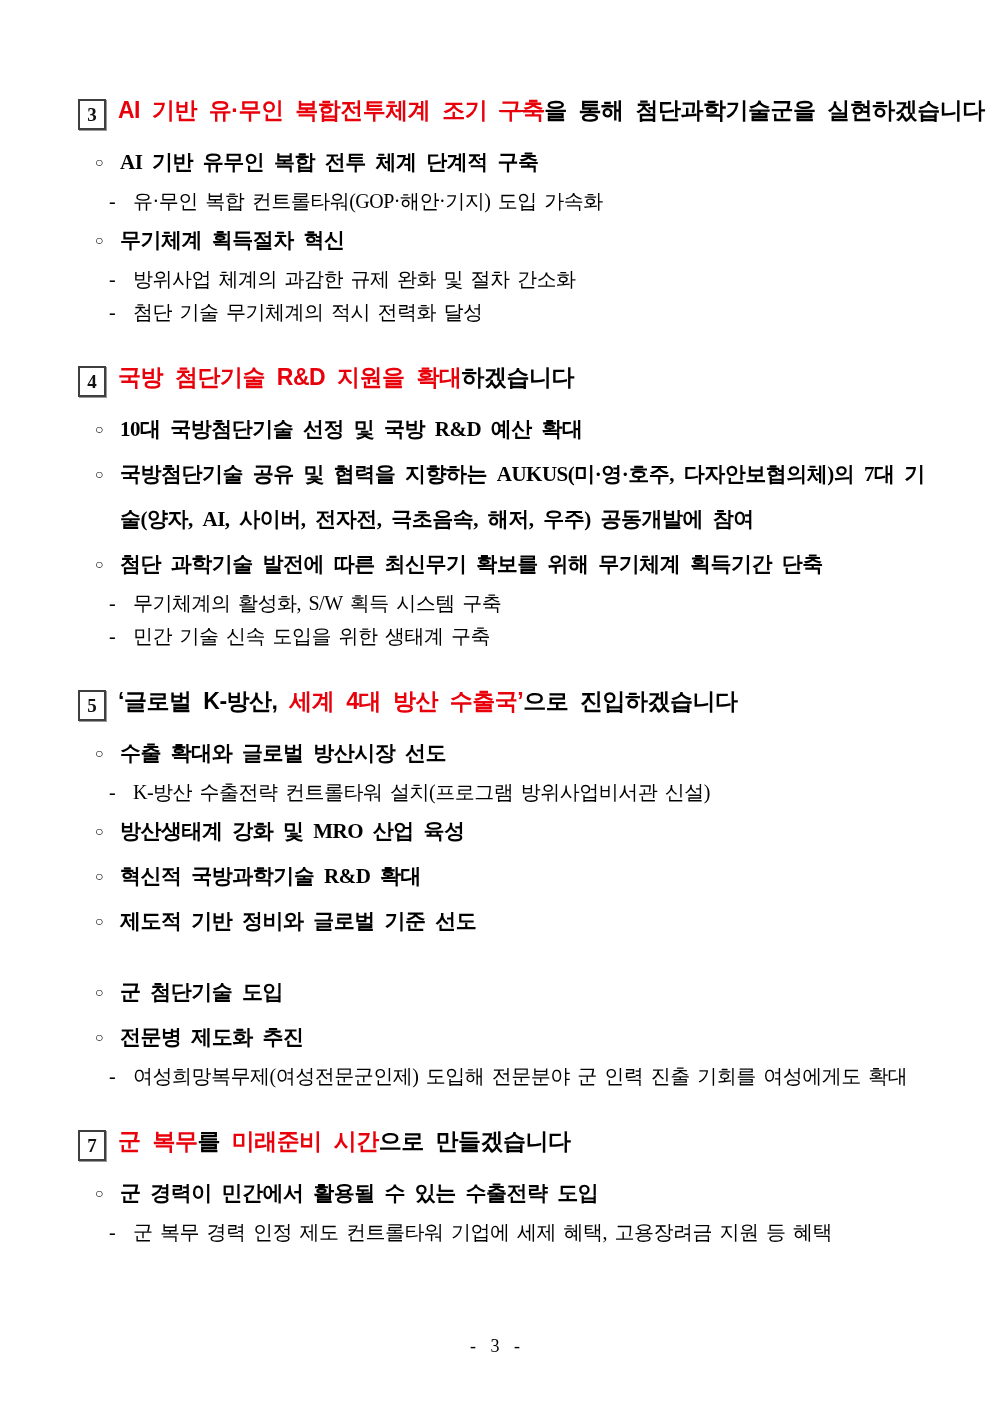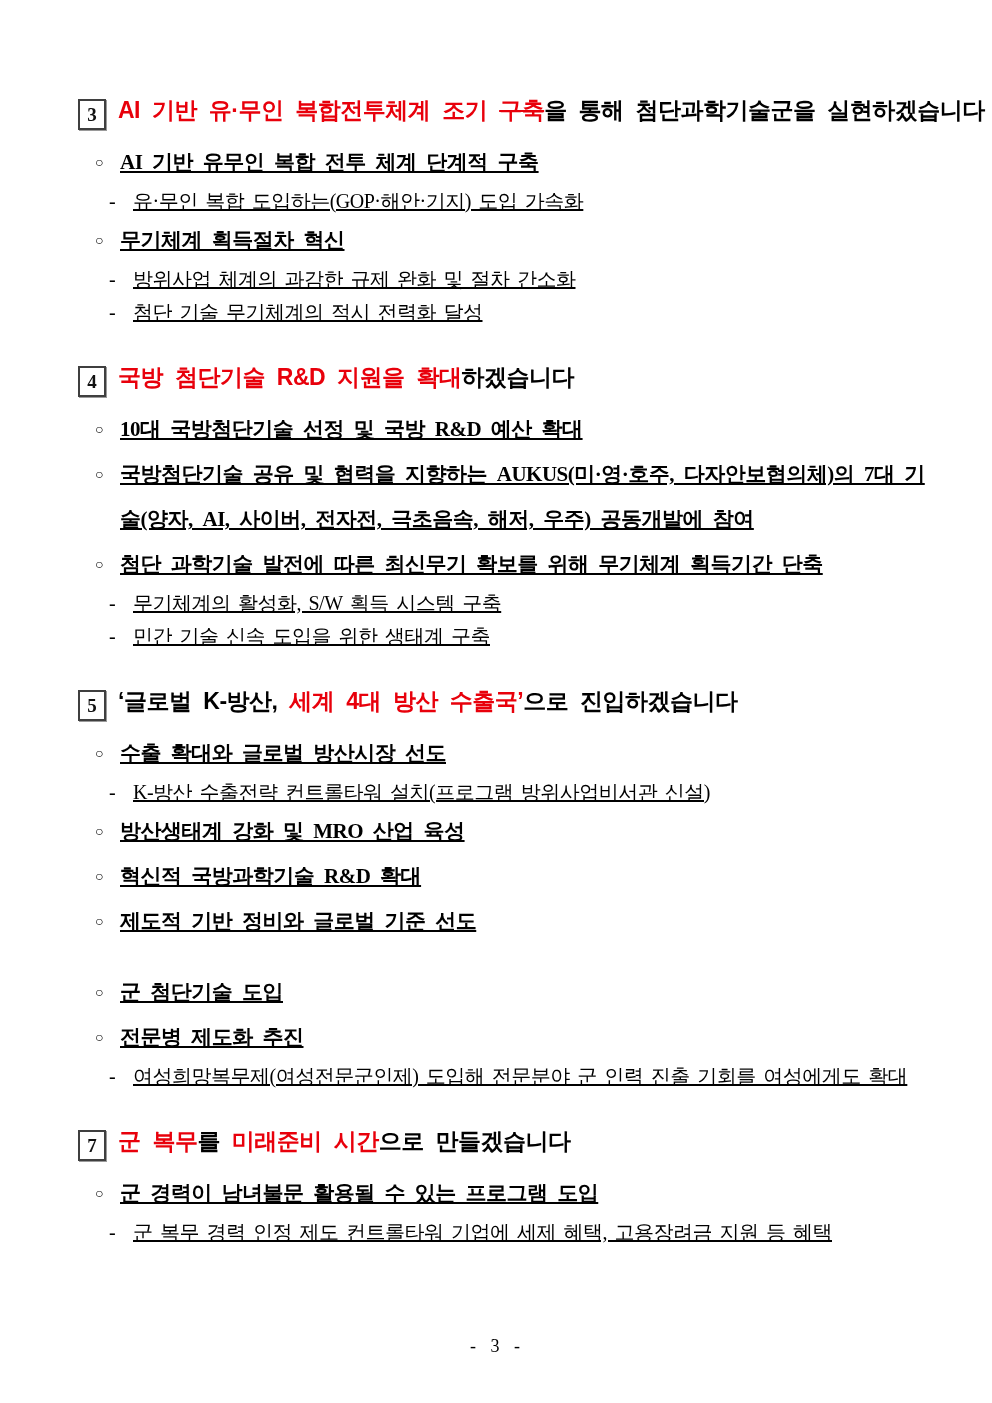--- a/index.html
+++ b/index.html
@@ -43,21 +43,21 @@
     font-weight: 600;
     color: #111111;
     letter-spacing: 0;
     word-spacing: 0;
   }
   .seg.red { color: #e8000b; }
   .seg.black { color: #000000; }
   .seg.strike { text-decoration: line-through; text-decoration-thickness: 2px; }
 
   .item { display: flex; align-items: flex-start; }
-  .item .itext { flex: 1 1 auto; text-decoration: underline; }
+  .item .itext { flex: 1 1 auto; }
 
   .item.l1 {
     padding-left: 17px;
     line-height: 45px;
     font-size: 21px;
     font-weight: 700;
     word-spacing: 5px;
     letter-spacing: -0.5px;
   }
   .item.l1 .marker {
@@ -97,21 +97,21 @@
 <div class="page">
   <div id="content">
       <div class="section">
         <div class="sec-title"><span class="numbox">3</span><span class="seg red">AI 기반 유·무인 복합전투체계 조기 </span><span class="seg red strike">구축</span><span class="seg black">을 통해 첨단과학기술군을 실현하겠습니다</span></div>
         <div class="item l1">
           <span class="marker">○</span>
           <span class="itext">AI 기반 유무인 복합 전투 체계 단계적 구축</span>
         </div>
         <div class="item l2">
           <span class="marker">-</span>
-          <span class="itext">유·무인 복합 도입하는(GOP·해안·기지) 도입 가속화</span>
+          <span class="itext">유·무인 복합 컨트롤타워(GOP·해안·기지) 도입 가속화</span>
         </div>
         <div class="item l1">
           <span class="marker">○</span>
           <span class="itext">무기체계 획득절차 혁신</span>
         </div>
         <div class="item l2">
           <span class="marker">-</span>
           <span class="itext">방위사업 체계의 과감한 규제 완화 및 절차 간소화</span>
         </div>
         <div class="item l2">
@@ -176,21 +176,21 @@
         </div>
         <div class="item l2">
           <span class="marker">-</span>
           <span class="itext">여성희망복무제(여성전문군인제) 도입해 전문분야 군 인력 진출 기회를 여성에게도 확대</span>
         </div>
       </div>
       <div class="section">
         <div class="sec-title"><span class="numbox">7</span><span class="seg red">군 복무</span><span class="seg black">를 </span><span class="seg red">미래준비 시간</span><span class="seg black">으로 만들겠습니다</span></div>
         <div class="item l1">
           <span class="marker">○</span>
-          <span class="itext">군 경력이 남녀불문 활용될 수 있는 프로그램 도입</span>
+          <span class="itext">군 경력이 민간에서 활용될 수 있는 수출전략 도입</span>
         </div>
         <div class="item l2">
           <span class="marker">-</span>
           <span class="itext">군 복무 경력 인정 제도 컨트롤타워 기업에 세제 혜택, 고용장려금 지원 등 혜택</span>
         </div>
       </div>
     </div>
   <div class="footer">- 3 -</div>
 </div>
 

